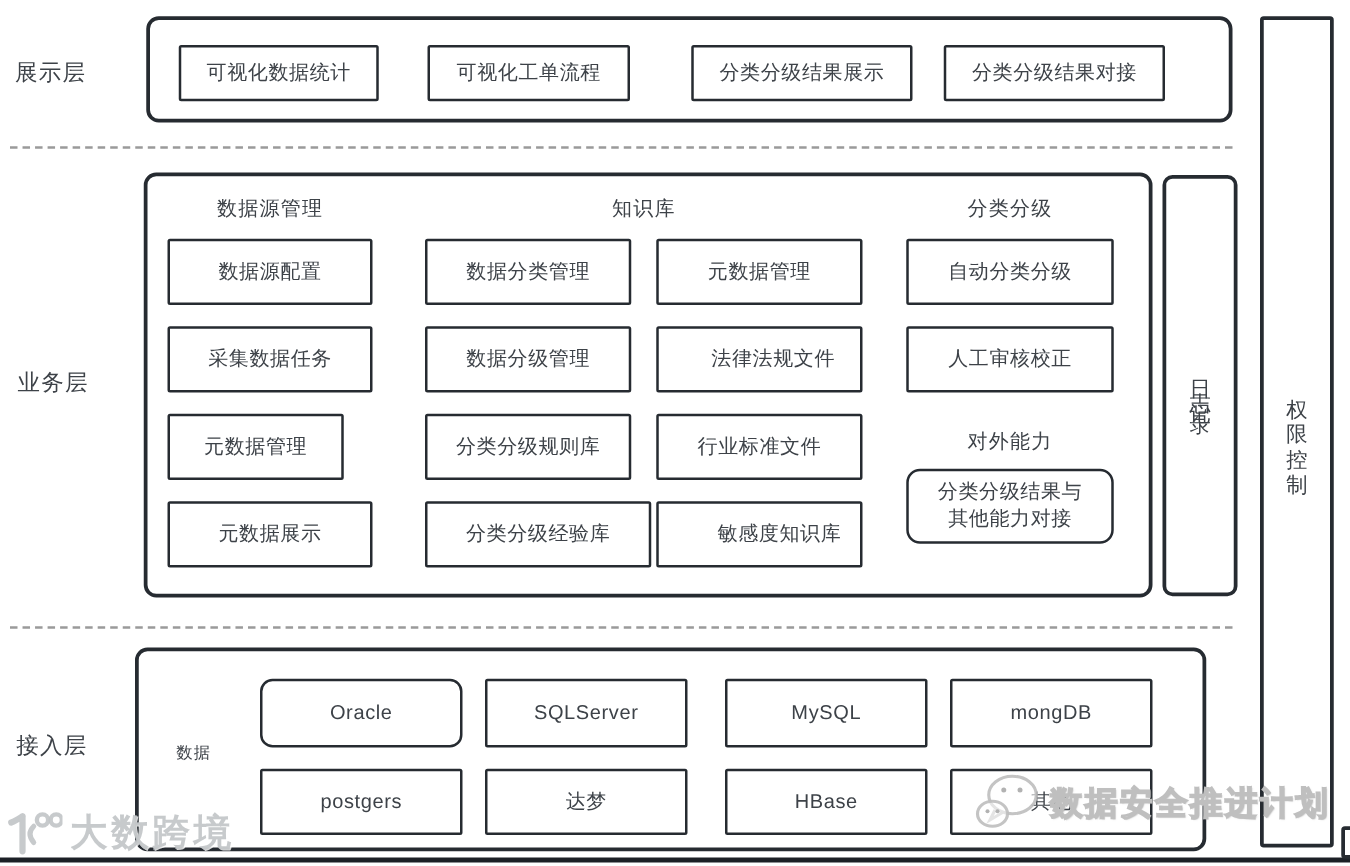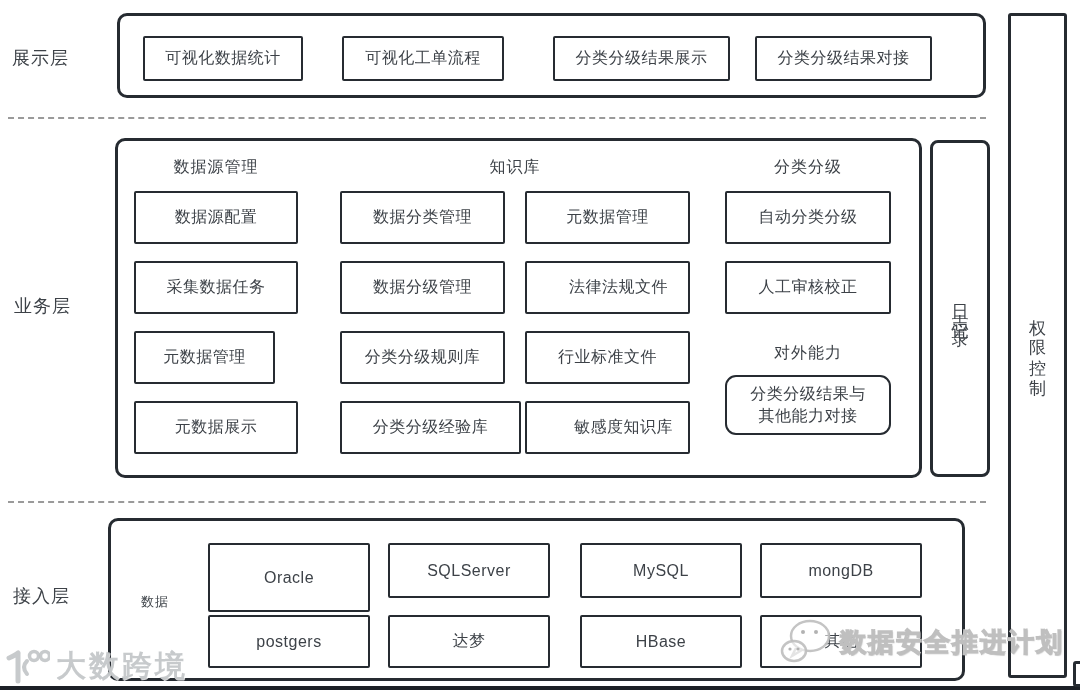--- a/index.html
+++ b/index.html
@@ -101,21 +101,21 @@
 
   <div class="abs vtext" style="left:1008px;top:13px;width:59px;height:665px;border:3px solid #262b31;border-radius:3px;background:#fff;letter-spacing:20px;">权限控制</div>
 
   <div class="abs dash" style="left:8px;top:501px;width:978px;"></div>
 
   <div class="abs layer-label" style="left:13px;top:584px;">接入层</div>
 
   <div class="abs frame" style="left:108px;top:518px;width:857px;height:163px;">
     <div class="abs layer-label" style="left:30px;top:72px;font-size:13px;">数据</div>
 
-    <div class="abs btn" style="left:97px;top:22px;width:162px;height:69px;">Oracle</div>
+    <div class="abs btn" style="left:97px;top:22px;width:162px;height:55px;border-radius:10px;">Oracle</div>
     <div class="abs btn" style="left:277px;top:22px;width:162px;height:55px;">SQLServer</div>
     <div class="abs btn" style="left:469px;top:22px;width:162px;height:55px;">MySQL</div>
     <div class="abs btn" style="left:649px;top:22px;width:162px;height:55px;">mongDB</div>
 
     <div class="abs btn" style="left:97px;top:94px;width:162px;height:53px;">postgers</div>
     <div class="abs btn" style="left:277px;top:94px;width:162px;height:53px;">达梦</div>
     <div class="abs btn" style="left:469px;top:94px;width:162px;height:53px;">HBase</div>
     <div class="abs btn" style="left:649px;top:94px;width:162px;height:53px;">其他</div>
   </div>
 

